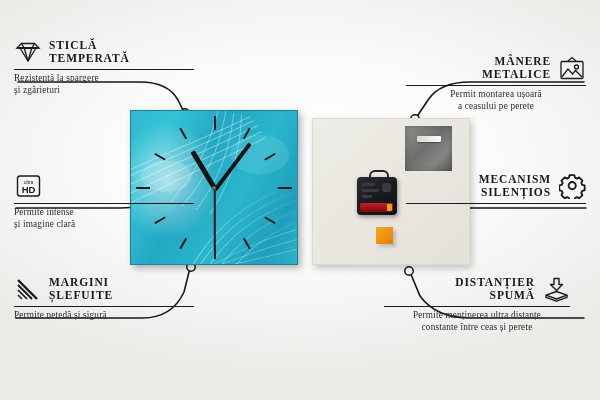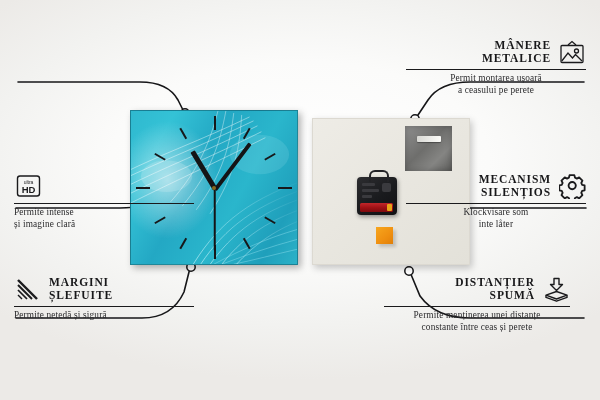--- a/index.html
+++ b/index.html
@@ -29,21 +29,21 @@
   .rule{height:1.4px;background:#1a1a1c;margin-top:3px;width:100%;}
   .fdesc{
     font-size:9.3px;line-height:11.4px;color:#2b2b2d;margin-top:3px;letter-spacing:.15px;
   }
   .feat.right .fdesc{text-align:center;}
 
   
   #f-glass   {left:14px;  top:38px;}
   #f-print   {left:14px;  top:172px;}
   #f-edges   {left:14px;  top:275px;}
-  #f-handles {left:406px; top:38px;}
+  #f-handles {left:406px; top:54px;}
   #f-mech    {left:406px; top:172px;}
   #f-spacer  {left:384px; top:275px; width:186px;}
 
   
   .product{position:absolute;left:130px;top:110px;width:340px;height:155px;}
 
   .clockwrap{
     position:absolute;left:0;top:0;width:168px;height:155px;
     box-shadow:3px 3px 7px rgba(0,0,0,.30);
   }
@@ -209,20 +209,40 @@
         <div class="mech-detail" style="left:5px;top:12px;width:17px;height:3px;"></div>
         <div class="mech-detail" style="left:5px;top:18px;width:10px;height:3px;"></div>
         <div class="mech-detail" style="left:25px;top:6px;width:9px;height:9px;border-radius:2px;"></div>
         <div class="battery"></div>
       </div>
 
       <div class="foam"></div>
     </div>
   </div>
 
+  <div class="feat left" id="f-glass">
+    <div class="head">
+      <span class="ficon">
+        <svg width="26" height="22" viewBox="0 0 26 22" fill="none" stroke="#1a1a1c" stroke-width="1.3">
+          <path d="M5,7 L13,20 L21,7 Z"></path>
+          <path d="M2,7 L6.5,2.5 L19.5,2.5 L24,7 Z"></path>
+          <path d="M2,7 L24,7 M6.5,2.5 L9.2,7 L13,20 M19.5,2.5 L16.8,7 L13,20 M9.2,7 L16.8,7"></path>
+        </svg>
+      </span>
+      <span class="ftitle">
+        <span>STICLĂ</span><br>
+        <span>TEMPERATĂ</span>
+      </span>
+    </div>
+    <div class="rule"></div>
+    <div class="fdesc">
+      <span>Rezistentă la spargere</span><br>
+      <span>și zgârieturi</span>
+    </div>
+  </div>
 
   <div class="feat left" id="f-print">
     <div class="head">
       <span class="ficon">
         <svg width="27" height="24" viewBox="0 0 27 24">
           <rect x="2.5" y="2" width="22" height="20" rx="2.5" fill="none" stroke="#1a1a1c" stroke-width="1.4"></rect>
           <text x="13.5" y="10" font-family="'Liberation Sans',sans-serif" font-size="5" fill="#1a1a1c" text-anchor="middle">ultra</text>
           <text x="13.5" y="19" font-family="'Liberation Sans',sans-serif" font-size="9.5" font-weight="bold" fill="#1a1a1c" text-anchor="middle">HD</text>
         </svg>
       </span>
@@ -284,40 +304,36 @@
         <span>SILENȚIOS</span>
       </span>
       <span class="ficon">
         <svg width="27" height="25" viewBox="0 0 27 25" fill="none" stroke="#1a1a1c" stroke-width="1.9" stroke-linejoin="round">
           <path d="M11,2.5 h5 l.7,2.6 1.9,.9 2.4,-1.2 3.4,3.4 -1.2,2.4 .9,1.9 2.6,.7 v5 l-2.6,.7 -.9,1.9 1.2,2.4 -3.4,3.4 -2.4,-1.2 -1.9,.9 -.7,2.6 h-5 l-.7,-2.6 -1.9,-.9 -2.4,1.2 -3.4,-3.4 1.2,-2.4 -.9,-1.9 -2.6,-.7 v-5 l2.6,-.7 .9,-1.9 -1.2,-2.4 3.4,-3.4 2.4,1.2 1.9,-.9 z" transform="translate(0,-1.2) scale(.96)"></path>
           <circle cx="13.2" cy="11.6" r="3.6"></circle>
         </svg>
       </span>
     </div>
     <div class="rule"></div>
-    <div class="fdesc">
-      <span>Klockvisare som</span><br>
-      <span>inte låter</span>
-    </div>
   </div>
 
   <div class="feat right" id="f-spacer">
     <div class="head">
       <span class="ftitle">
         <span>DISTANȚIER</span><br>
         <span>SPUMĂ</span>
       </span>
       <span class="ficon">
         <svg width="27" height="25" viewBox="0 0 27 25" fill="none" stroke="#1a1a1c" stroke-width="1.4" stroke-linejoin="round">
           <path d="M11,1.5 h5 v6 h3.5 L13.5,13.5 L7.5,7.5 H11 Z"></path>
           <path d="M13.5,14.5 L24,18.2 L13.5,22 L3,18.2 Z"></path>
           <path d="M3,18.2 v2.2 L13.5,24.2 L24,20.4 v-2.2"></path>
         </svg>
       </span>
     </div>
     <div class="rule"></div>
     <div class="fdesc">
-      <span>Permite menținerea unei distanțe</span><br>
+      <span>Permite menținerea ultra distanțe</span><br>
       <span>constante între ceas și perete</span>
     </div>
   </div>
 
 </div>
 
 </body></html>

